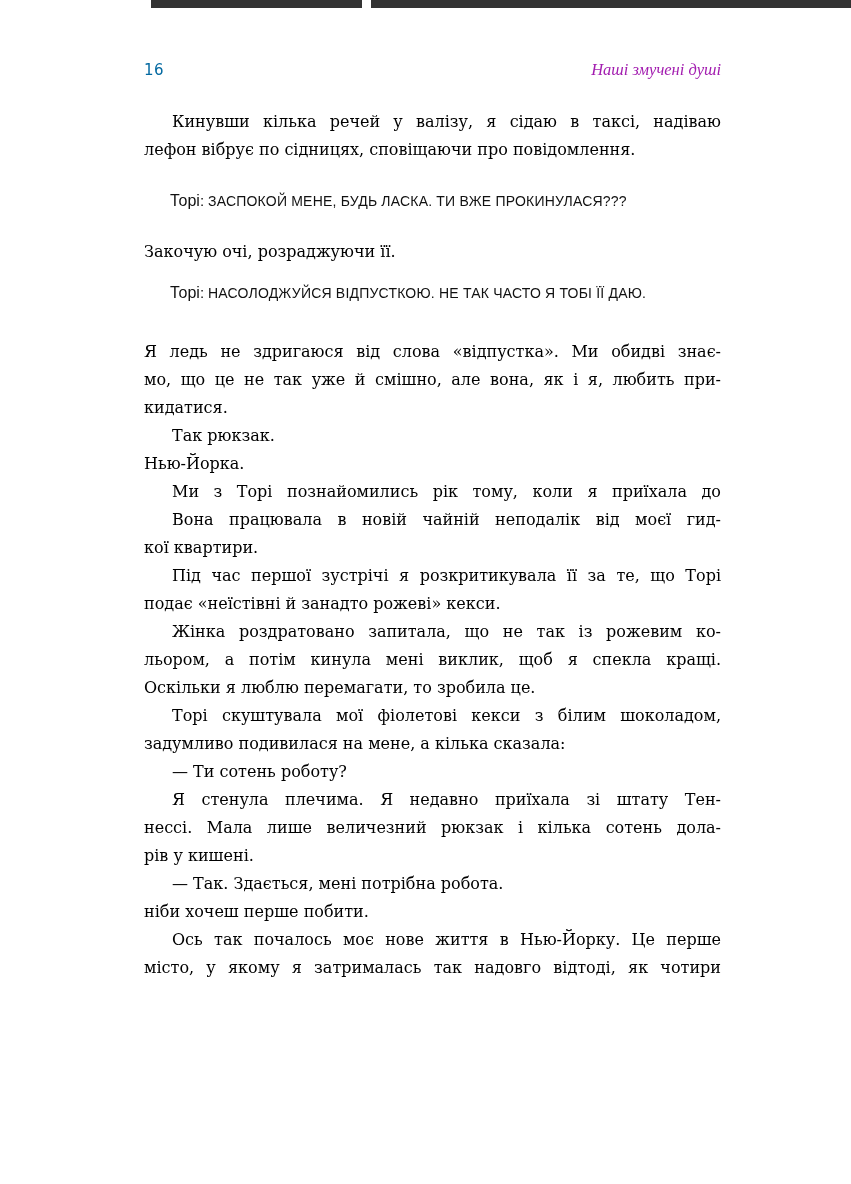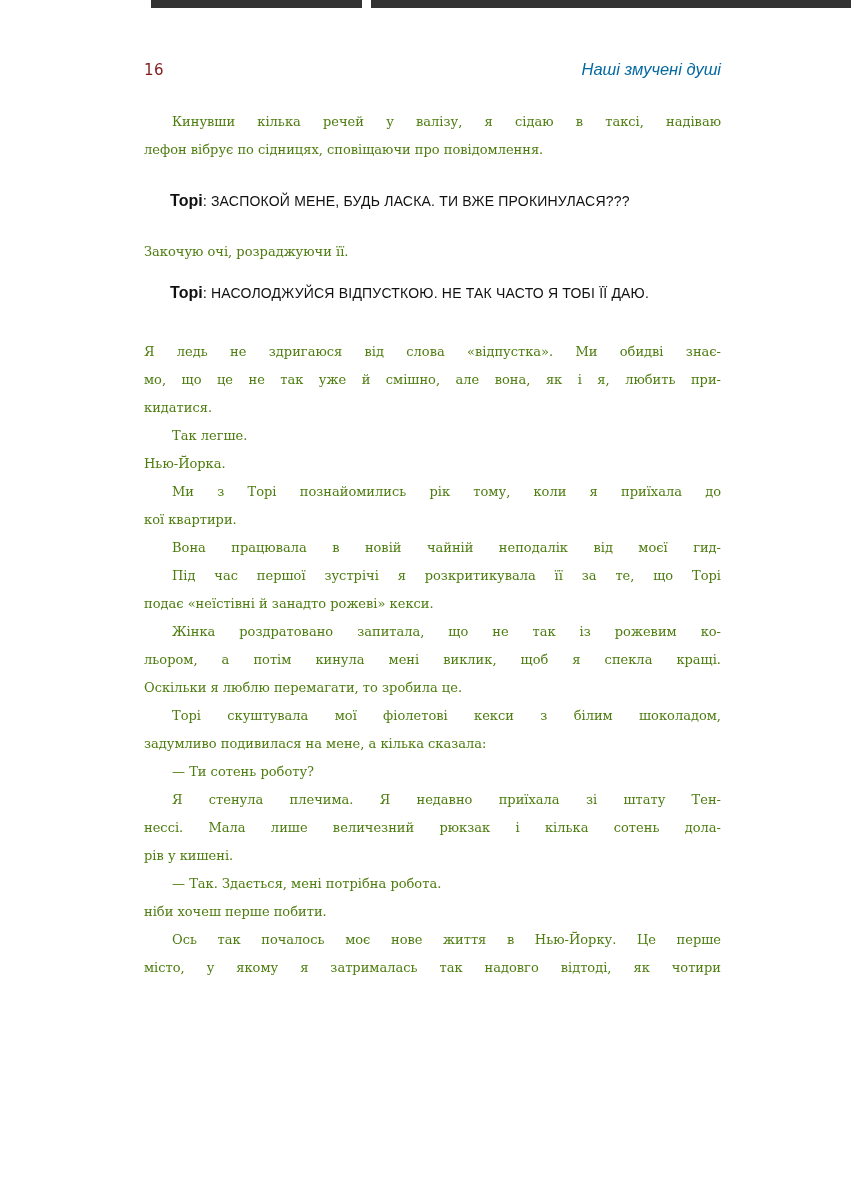--- a/index.html
+++ b/index.html
@@ -33,50 +33,50 @@
   .pagehead {
     display: flex;
     justify-content: space-between;
     align-items: baseline;
     margin-bottom: 26px;
     height: 22px;
   }
   .pagenum {
     font-family: "DejaVu Sans", sans-serif;
     font-size: 15px;
-    color: #7f1d1d;
+    color: #0369a1;
     letter-spacing: 0.5px;
   }
   .runhead {
-    font-family: Liberation Sans, sans-serif;
+    font-family: Liberation Serif, serif;
     font-style: italic;
     font-size: 16.5px;
-    color: #0369a1;
+    color: #a21caf;
   }
 
   .line {
-    font-size: 13px;
+    font-size: 16px;
     line-height: 28px;
     text-align: left;
-    color: #4d7c0f;
+    color: #000000;
   }
   .line.j {
     text-align: justify;
     text-align-last: justify;
     text-justify: inter-word;
   }
   .line.ind { text-indent: 28px; }
 
   .msg {
     font-family: "Liberation Sans", sans-serif;
     color: #111111;
     padding-left: 26px;
     line-height: 22px;
   }
-  .msg .sender { font-weight: bold; font-size: 16px; }
+  .msg .sender { font-weight: normal; font-size: 16px; }
   .msg .sep    { font-size: 15px; }
   .msg .mbody  { font-size: 14px; letter-spacing: 0.2px; margin-left: 4px; margin-top: 24px; }
 
   .msg.m1 { margin-top: 26px; margin-bottom: 26px; }
   .msg.m2 { margin-top: 26px; margin-bottom: 16px; }
   .msg.m3 { margin-top: 16px; margin-bottom: 34px; }
 </style>
 </head>
 <body>
 
@@ -102,25 +102,25 @@
     <div class="line">Закочую очі, розраджуючи її.</div>
 
 
     <div class="msg m3">
       <span class="sender">Торі</span><span class="sep">:</span><span class="mbody">НАСОЛОДЖУЙСЯ ВІДПУСТКОЮ. НЕ ТАК ЧАСТО Я ТОБІ ЇЇ ДАЮ.</span>
     </div>
 
     <div class="line j">Я ледь не здригаюся від слова «відпустка». Ми обидві знає-</div>
     <div class="line j">мо, що це не так уже й смішно, але вона, як і я, любить при-</div>
     <div class="line">кидатися.</div>
-    <div class="line ind">Так легше.</div>
+    <div class="line ind">Так рюкзак.</div>
     <div class="line">Нью-Йорка.</div>
     <div class="line ind j">Ми з Торі познайомились рік тому, коли я приїхала до</div>
+    <div class="line ind j">Вона працювала в новій чайній неподалік від моєї гид-</div>
     <div class="line">кої квартири.</div>
-    <div class="line ind j">Вона працювала в новій чайній неподалік від моєї гид-</div>
     <div class="line ind j">Під час першої зустрічі я розкритикувала її за те, що Торі</div>
     <div class="line">подає «неїстівні й занадто рожеві» кекси.</div>
     <div class="line ind j">Жінка роздратовано запитала, що не так із рожевим ко-</div>
     <div class="line j">льором, а потім кинула мені виклик, щоб я спекла кращі.</div>
     <div class="line">Оскільки я люблю перемагати, то зробила це.</div>
     <div class="line ind j">Торі скуштувала мої фіолетові кекси з білим шоколадом,</div>
     <div class="line">задумливо подивилася на мене, а кілька сказала:</div>
     <div class="line ind">— Ти сотень роботу?</div>
     <div class="line ind j">Я стенула плечима. Я недавно приїхала зі штату Тен-</div>
     <div class="line j">нессі. Мала лише величезний рюкзак і кілька сотень дола-</div>

